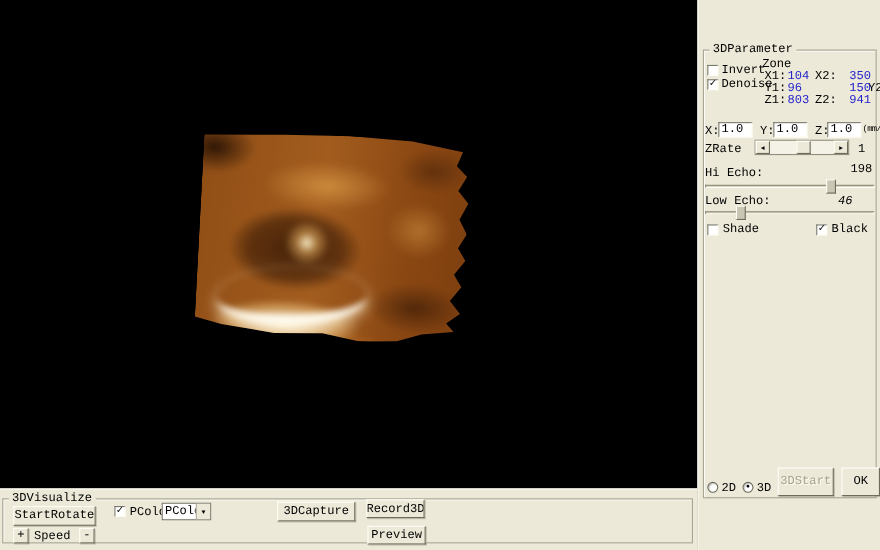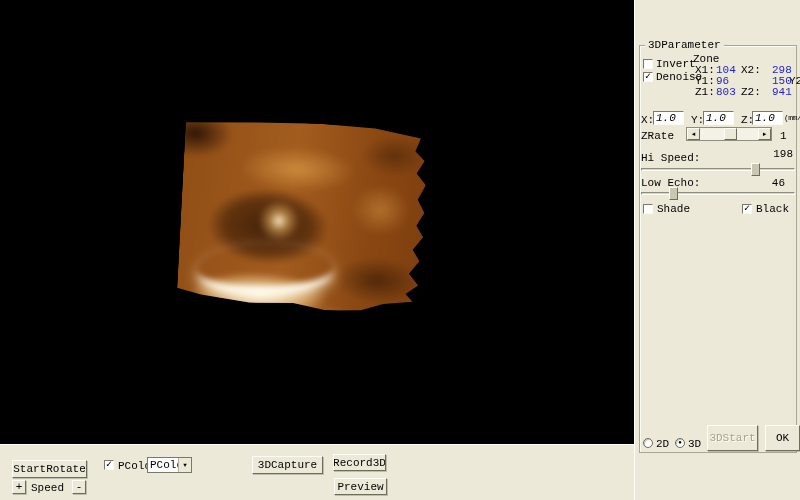--- a/index.html
+++ b/index.html
@@ -75,21 +75,21 @@
     position:absolute; width:10px; height:10px; border-radius:50%;
     background:#fff; border:1px solid #6e6c5a;
     box-shadow:inset 1px 1px 1px rgba(0,0,0,0.25);
     display:flex; align-items:center; justify-content:center;
   }
   .radio .mark { font-size:6px; line-height:6px; }
 
   .field {
     position:absolute; background:#fff;
     border:1px solid; border-color:#7a786a #fdfcf2 #fdfcf2 #7a786a;
-    padding:0 2px; display:flex; align-items:center;font-style:italic;
+    padding:0 2px; display:flex; align-items:center;
   }
 
   .combo { position:absolute; background:#fff; border:1px solid #7a786a; display:flex; }
   .combo-text { flex:1; padding:0 2px; display:flex; align-items:center; overflow:hidden; }
   .combo-btn { width:13px; background:#ece9d8; border-left:1px solid #b3b09e;
     display:flex; align-items:center; justify-content:center; font-size:6px; }
 
   .scrollbar { position:absolute; height:14px; background:#f4f2e6; border:1px solid #8f8d7b; display:flex; }
   .sb-btn { width:13px; height:100%; background:#ece9d8;
     border:1px solid; border-color:#fffef6 #6e6c5a #6e6c5a #fffef6;
@@ -130,21 +130,21 @@
       <span class="cb" style="left:3px; top:26px;">
         <span class="mark">✓</span>
       </span>
       <span class="lbl" style="left:16px; top:25px;">Denoise</span>
 
       <span class="lbl" style="left:53px; top:7px;">Zone</span>
 
       <span class="lbl" style="left:55px; top:18px;">X1:</span>
       <span class="lbl val-blue" style="left:76px; top:18px;">104</span>
       <span class="lbl" style="left:101px; top:18px;">X2:</span>
-      <span class="lbl val-blue" style="left:132px; top:18px;">298</span>
+      <span class="lbl val-blue" style="left:132px; top:18px;">350</span>
 
       <span class="lbl" style="left:55px; top:29px;">Y1:</span>
       <span class="lbl val-blue" style="left:76px; top:29px;">96</span>
       <span class="lbl" style="left:101px; top:29px;margin-left:48px;">Y2:</span>
       <span class="lbl val-blue" style="left:132px; top:29px;">150</span>
 
       <span class="lbl" style="left:55px; top:40px;">Z1:</span>
       <span class="lbl val-blue" style="left:76px; top:40px;">803</span>
       <span class="lbl" style="left:101px; top:40px;">Z2:</span>
       <span class="lbl val-blue" style="left:132px; top:40px;">941</span>
@@ -166,29 +166,29 @@
       <span class="lbl" style="left:1px; top:84px;">ZRate</span>
       <div class="scrollbar" style="left:46px; top:81px; width:86px;">
         <div class="sb-btn">◄</div>
         <div class="sb-track">
           <div class="sb-thumb" style="left:24px;"></div>
         </div>
         <div class="sb-btn">►</div>
       </div>
       <span class="lbl" style="left:140px; top:84px;">1</span>
 
-      <span class="lbl" style="left:1px; top:106px;">Hi Speed:</span>
+      <span class="lbl" style="left:1px; top:106px;">Hi Echo:</span>
       <span class="lbl" style="right:3px; top:102px;">198</span>
       <div class="slider" style="top:117px;">
         <div class="sl-track"></div>
         <div class="sl-thumb" style="left:110px;"></div>
       </div>
 
       <span class="lbl" style="left:1px; top:131px;">Low Echo:</span>
-      <span class="lbl" style="right:11px; top:131px;">46</span>
+      <span class="lbl" style="right:21px; top:131px;font-style:italic;">46</span>
       <div class="slider" style="top:141px;">
         <div class="sl-track"></div>
         <div class="sl-thumb" style="left:28px;"></div>
       </div>
 
       <span class="cb" style="left:3px; top:158px;">
         <span class="mark"></span>
       </span>
       <span class="lbl" style="left:17px; top:157px;">Shade</span>
 
@@ -210,20 +210,23 @@
       <div class="btn disabled" style="left:67px; top:379px; width:51px; height:26px;text-align:right;">
         <span>3DStart</span>
       </div>
       <div class="btn" style="left:125px; top:379px; width:35px; height:26px;">
         <span>OK</span>
       </div>
     </div>
   </div>
 
   <div class="bottom-panel">
+    <div class="groupbox vis-group">
+      <span class="group-label">3DVisualize</span>
+    </div>
 
     <div class="btn" style="left:12px; top:15px; width:75px; height:18px;">
       <span>StartRotate</span>
     </div>
 
     <div class="btn" style="left:12px; top:35px; width:14px; height:14px;">
       <span>+</span>
     </div>
     <span class="lbl" style="left:31px; top:37px;">Speed</span>
     <div class="btn" style="left:72px; top:35px; width:14px; height:14px;">

